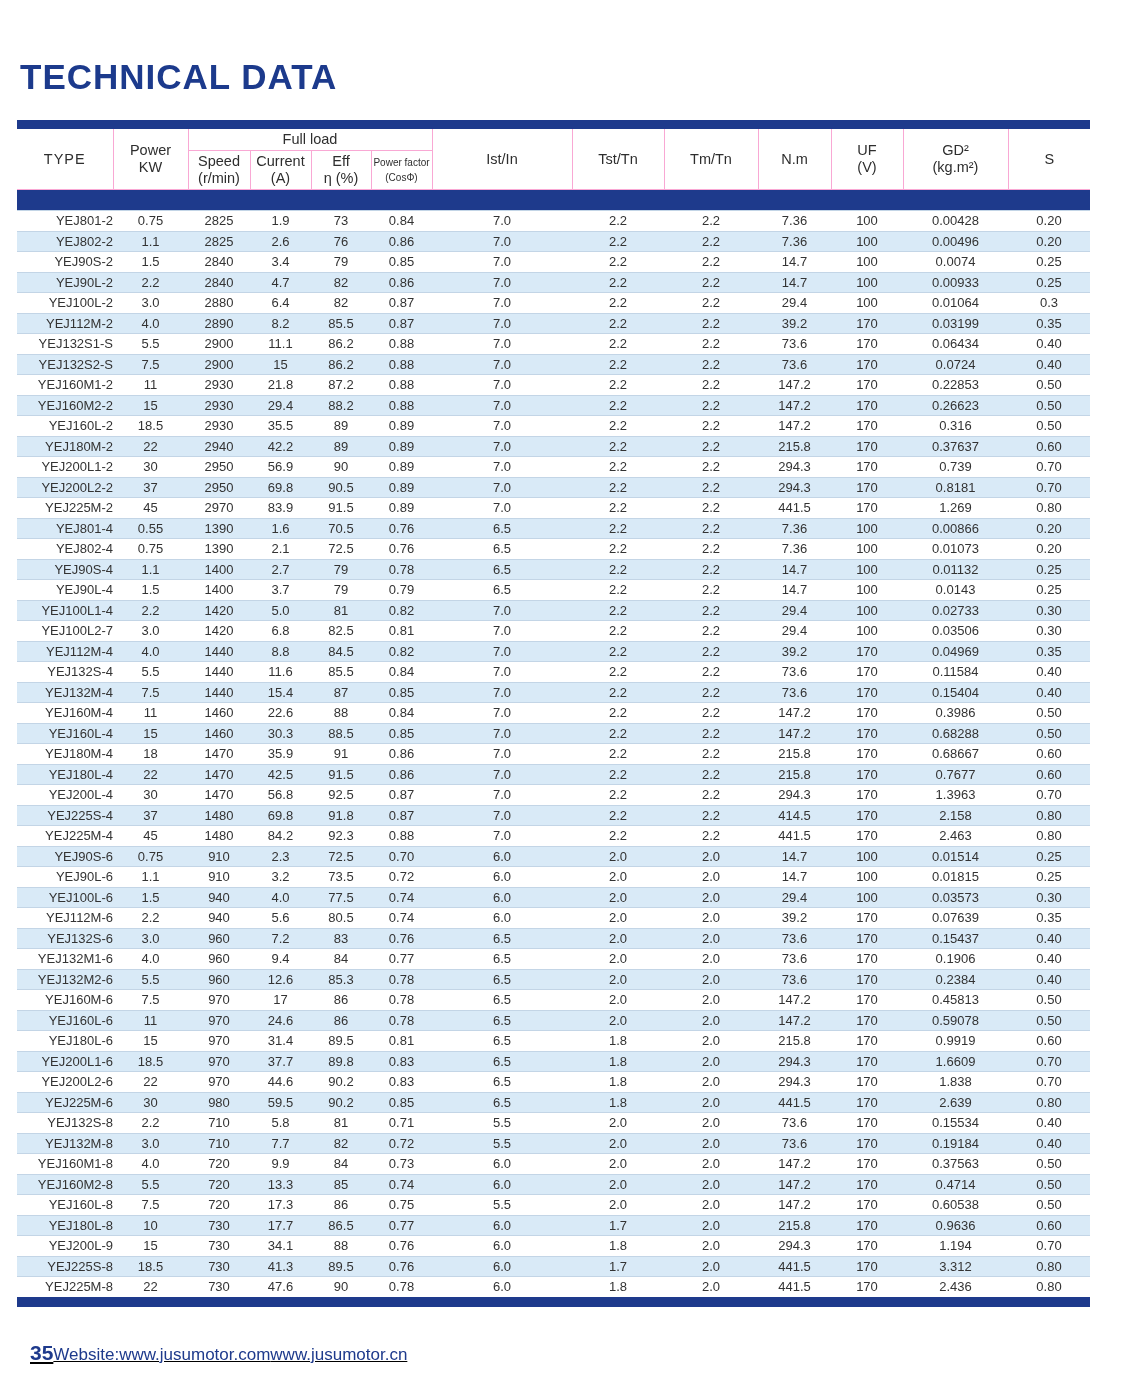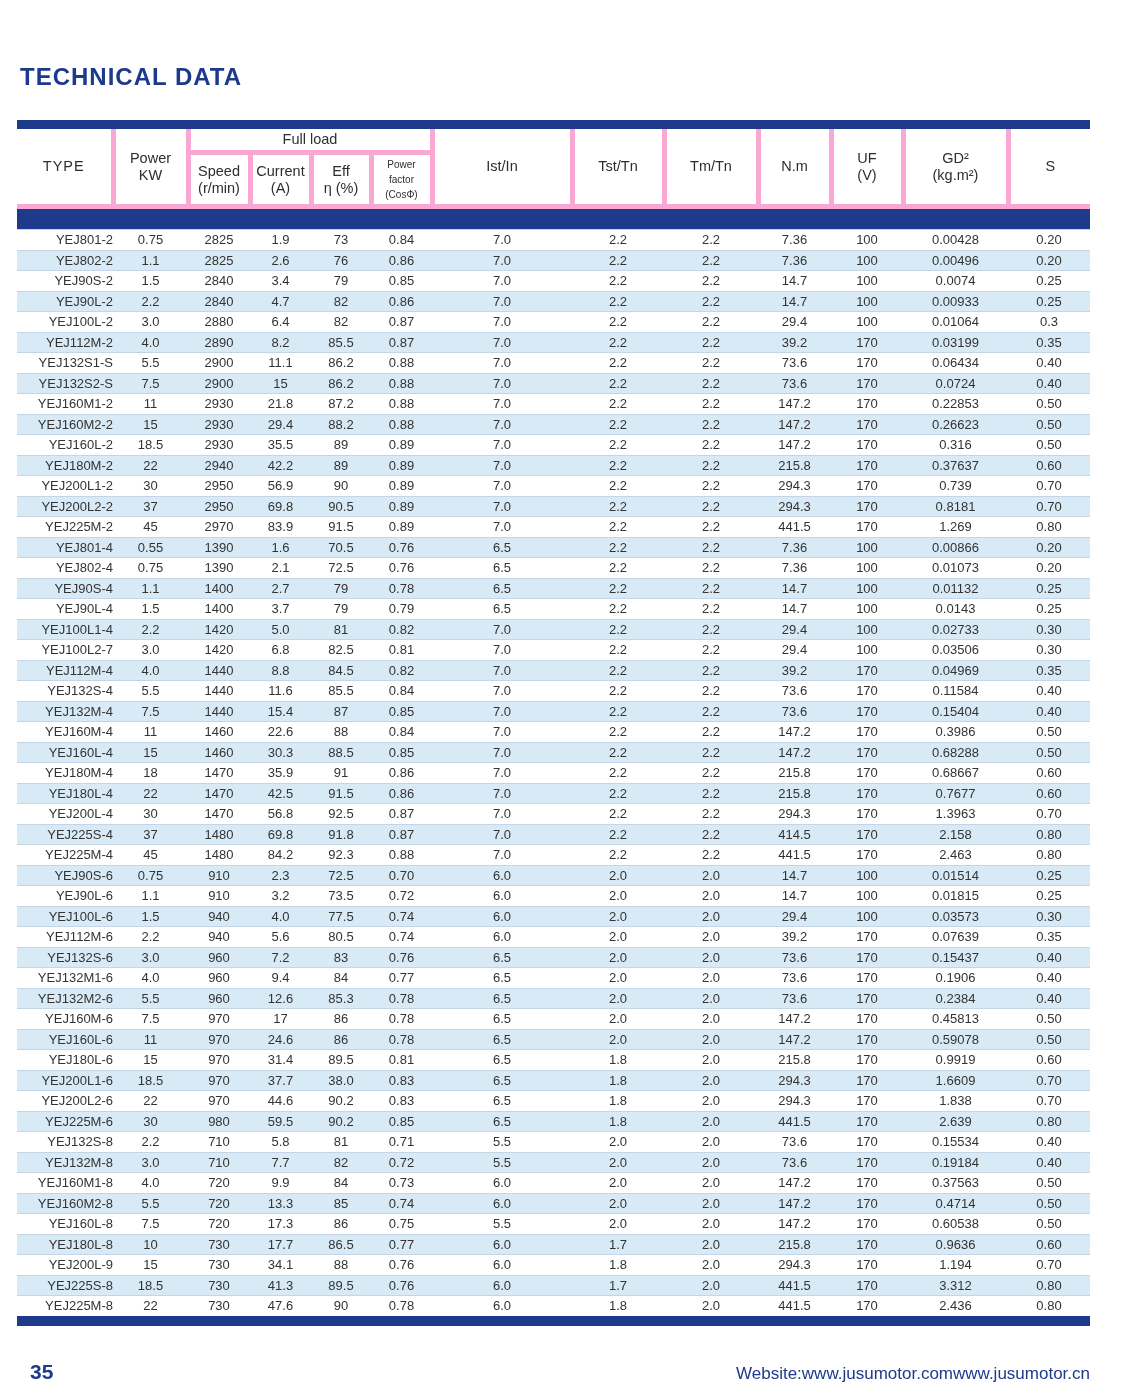--- a/index.html
+++ b/index.html
@@ -9,21 +9,21 @@
     font-family: "Liberation Sans", sans-serif;
   }
   body {
     width: 1128px;
     height: 1387px;
     overflow: hidden;
     position: relative;
   }
   .page-title {
     margin: 57px 0 0 20px;
-    font-size: 24px;
+    font-size: 35px;
     font-weight: bold;
     letter-spacing: 1px;
     color: #1c3a8c;
     line-height: 40px;
   }
   .table-wrap {
     margin: 23px 0 0 17px;
     width: 1073px;
   }
   .bar {
@@ -39,21 +39,21 @@
     border-spacing: 0;
   }
   thead th {
     background: #ffffff;
     font-weight: normal;
     color: #2e2e2e;
     font-size: 14.5px;
     line-height: 17px;
     text-align: center;
     vertical-align: middle;
-    border: 5px solid #f9a8d4;
+    border: 1px solid #f9a8d4;
     padding: 2px 0;
   }
   thead tr.h1 th { border-top: none; }
   thead th.first { border-left: none; }
   thead th.last { border-right: none; }
   thead tr.h1 { height: 20px; }
   thead tr.h2 { height: 33px; }
   thead th.small div { font-size: 10px; line-height: 15px; }
   thead th .l2 { margin-top: 0; }
   tr.band-row td {
@@ -74,22 +74,22 @@
     overflow: hidden;
   }
   tbody.rows tr.alt td { background: #d9eaf7; }
   tbody.rows td.type-col {
     text-align: right;
     padding-left: 13px;
   }
   .footer {
     margin: 34px 38px 14px 30px;
     display: flex;
-    justify-content: space-between;
     align-items: baseline;
+    text-decoration: underline;
   }
   .page-number {
     font-size: 21px;
     font-weight: bold;
     color: #1e3a8c;
   }
   .websites {
     display: flex;
     font-size: 17px;
     color: #1e3a8c;
@@ -779,21 +779,21 @@
           <td>215.8</td>
           <td>170</td>
           <td>0.9919</td>
           <td>0.60</td>
         </tr>
         <tr class="alt">
           <td class="type-col">YEJ200L1-6</td>
           <td>18.5</td>
           <td>970</td>
           <td>37.7</td>
-          <td>38.0</td>
+          <td>89.8</td>
           <td>0.83</td>
           <td>6.5</td>
           <td>1.8</td>
           <td>2.0</td>
           <td>294.3</td>
           <td>170</td>
           <td>1.6609</td>
           <td>0.70</td>
         </tr>
         <tr>

